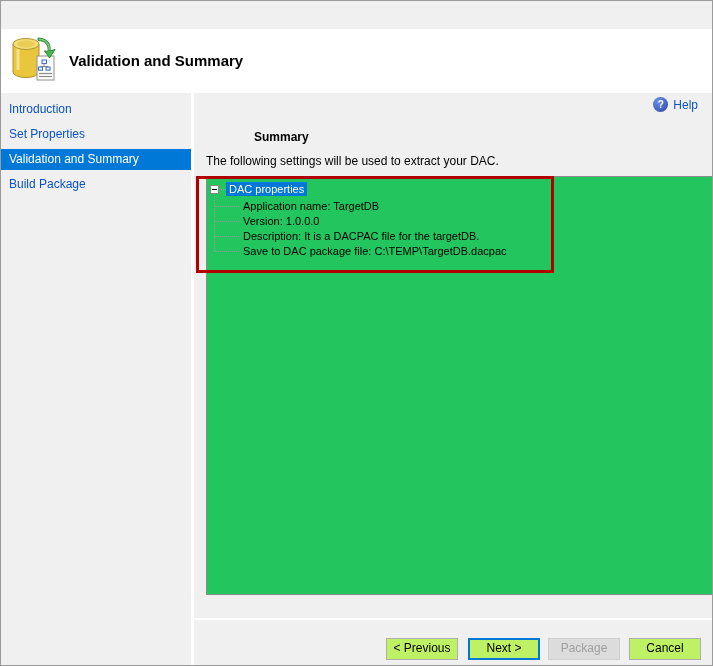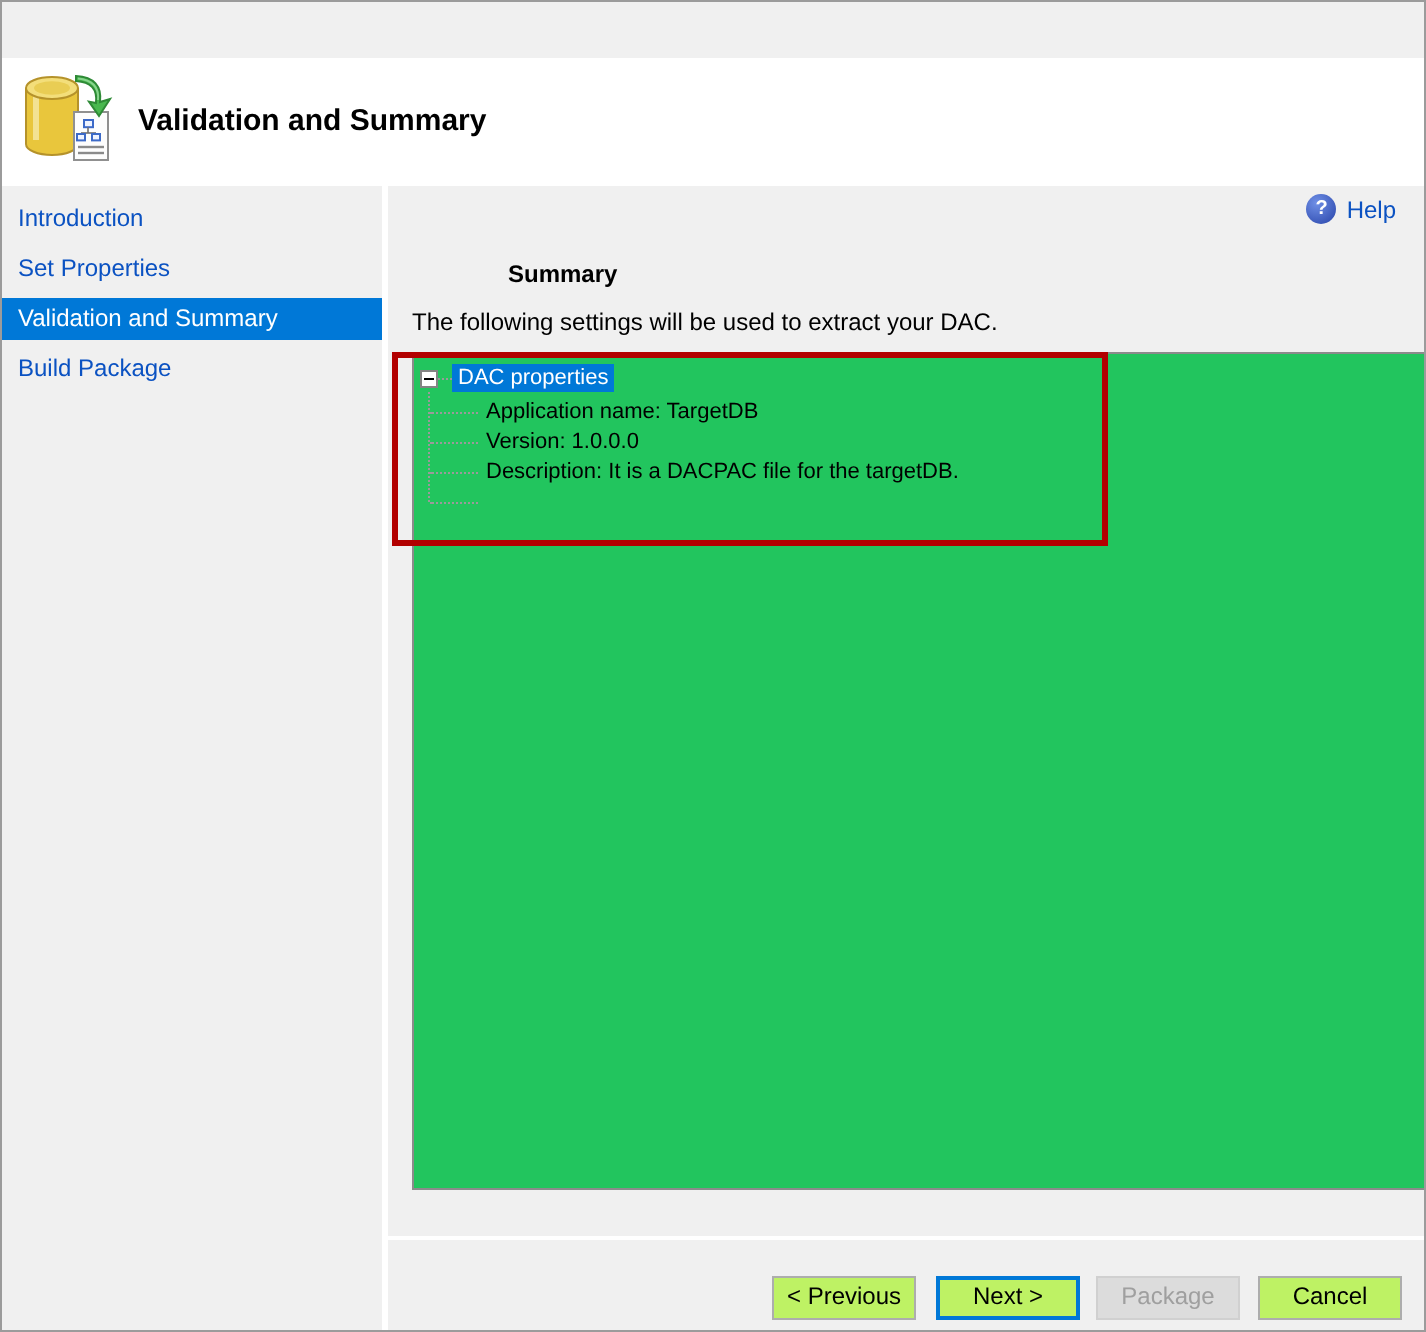--- a/index.html
+++ b/index.html
@@ -110,20 +110,21 @@
       <span class="root-label">DAC properties</span>
     </div>
     <div class="tree-vline"></div>
     <div class="tree-hstub" style="top:29px"></div>
     <div class="tree-hstub" style="top:44px"></div>
     <div class="tree-hstub" style="top:59px"></div>
     <div class="tree-hstub" style="top:74px"></div>
     <div class="tree-child" style="top:23px">Application name: TargetDB</div>
     <div class="tree-child" style="top:38px">Version: 1.0.0.0</div>
     <div class="tree-child" style="top:53px">Description: It is a DACPAC file for the targetDB.</div>
+    <div class="tree-child" style="top:68px">Save to DAC package file: C:\TEMP\TargetDB.dacpac</div>
   </div>
 
   <div class="red-annotation"></div>
 
   <div class="footer-separator"></div>
   <div class="btn" style="left:385px">&lt; Previous</div>
   <div class="btn focused" style="left:467px">Next &gt;</div>
   <div class="btn disabled" style="left:547px">Package</div>
   <div class="btn" style="left:628px">Cancel</div>
 

